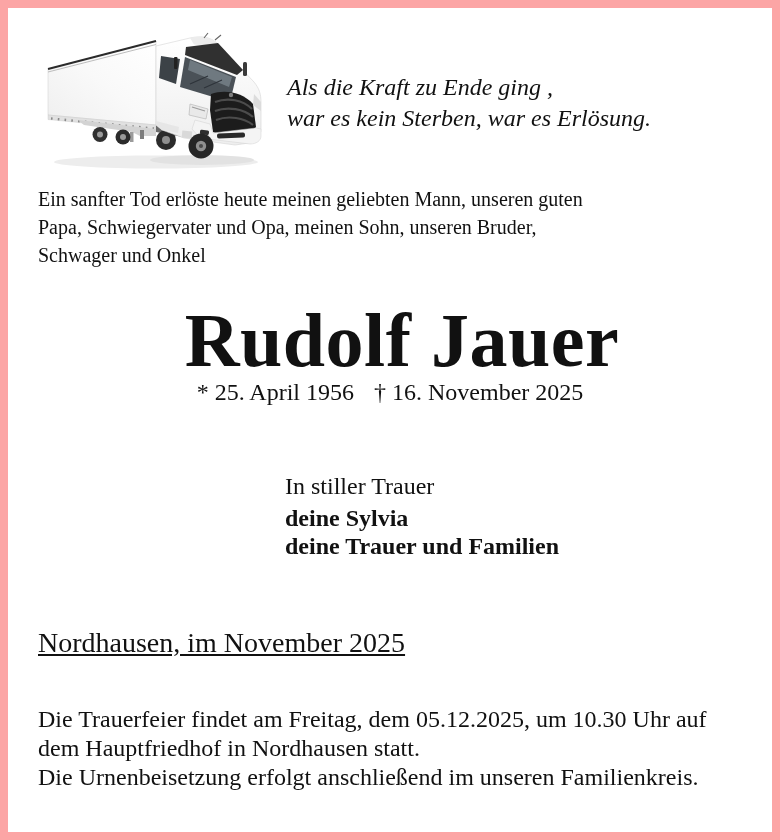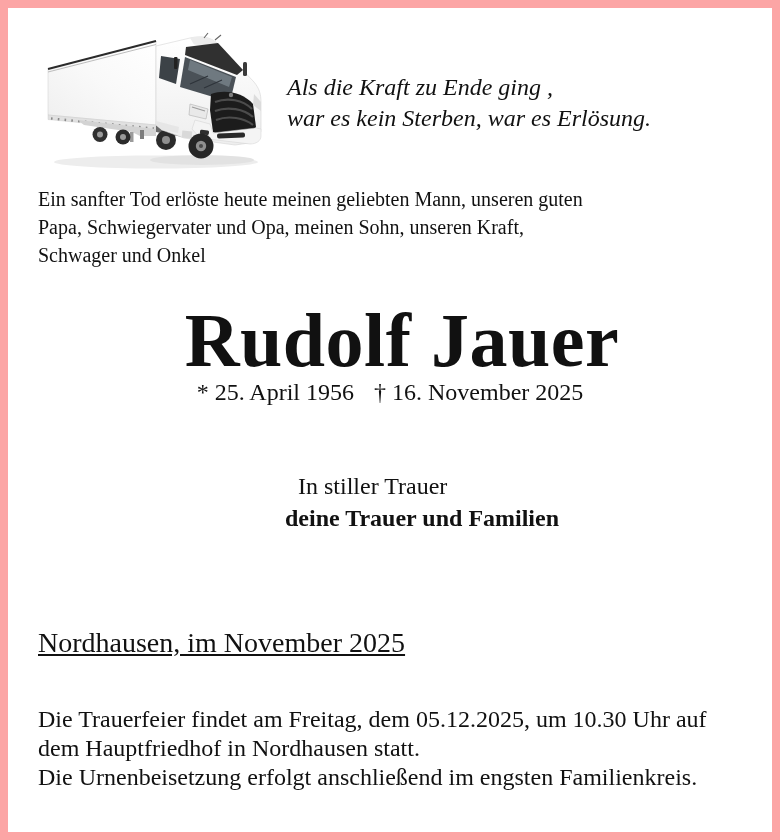--- a/index.html
+++ b/index.html
@@ -39,21 +39,21 @@
   }
   .dates {
     position:absolute; left:0; top:369px;
     width:100%;
     text-align:center;
     font-size:24px; line-height:30px;
     white-space:nowrap;
   }
   .dates .gap { display:inline-block; width:20px; }
   .mourning-intro {
-    position:absolute; left:290px; top:464px;
+    position:absolute; left:277px; top:464px;
     font-size:24px; line-height:28px;
     white-space:nowrap;
   }
   .mourners {
     position:absolute; left:277px; top:496px;
     font-size:24px; line-height:28px;
     font-weight:bold;
     white-space:nowrap;
   }
   .place {
@@ -145,36 +145,37 @@
     </svg>
   </div>
 
   <div class="quote">
     <div>Als die Kraft zu Ende ging ,</div>
     <div>war es kein Sterben, war es Erlösung.</div>
   </div>
 
   <div class="intro">
     <div>Ein sanfter Tod erlöste heute meinen geliebten Mann, unseren guten</div>
-    <div>Papa, Schwiegervater und Opa, meinen Sohn, unseren Kraft,</div>
+    <div>Papa, Schwiegervater und Opa, meinen Sohn, unseren Bruder,</div>
     <div>Schwager und Onkel</div>
   </div>
 
   <h1 class="name">Rudolf Jauer</h1>
 
   <div class="dates">
     <span>* 25. April 1956</span><span class="gap"></span><span>† 16. November 2025</span>
   </div>
 
   <div class="mourning-intro">In stiller Trauer</div>
   <div class="mourners">
+    <div>deine Sylvia</div>
     <div>deine Trauer und Familien</div>
   </div>
 
   <div class="place">Nordhausen, im November 2025</div>
 
   <div class="funeral">
     <div>Die Trauerfeier findet am Freitag, dem 05.12.2025, um 10.30 Uhr auf</div>
     <div>dem Hauptfriedhof in Nordhausen statt.</div>
-    <div>Die Urnenbeisetzung erfolgt anschließend im engsten Familienkreis.</div>
+    <div>Die Urnenbeisetzung erfolgt anschließend im unseren Familienkreis.</div>
   </div>
 
 </div>
 
 </body></html>

